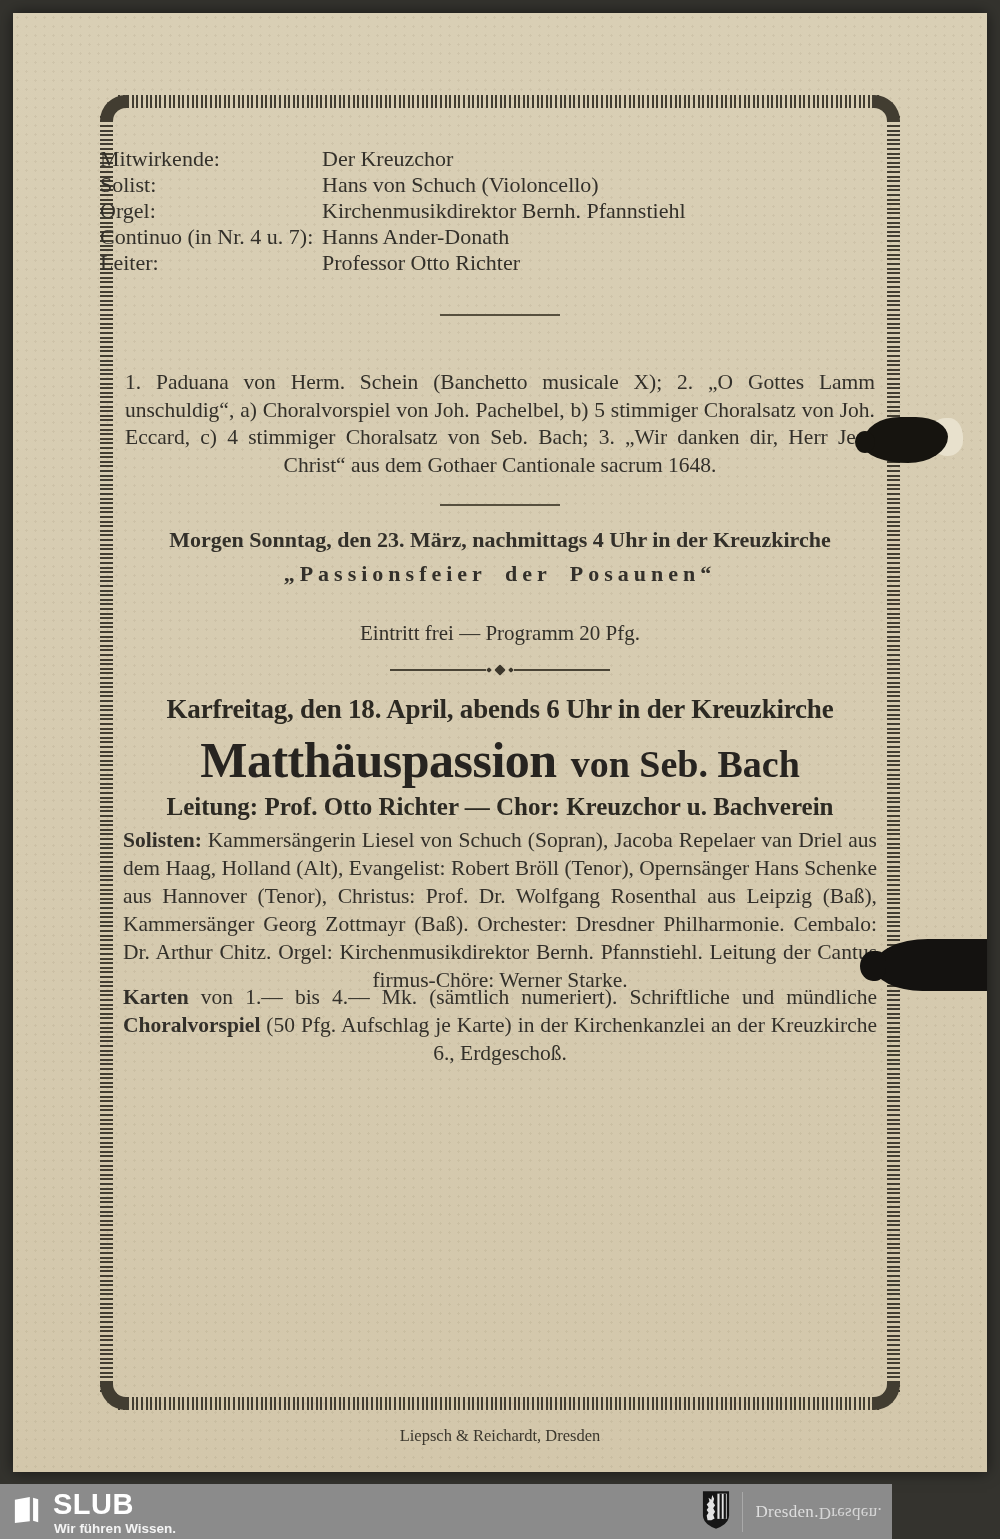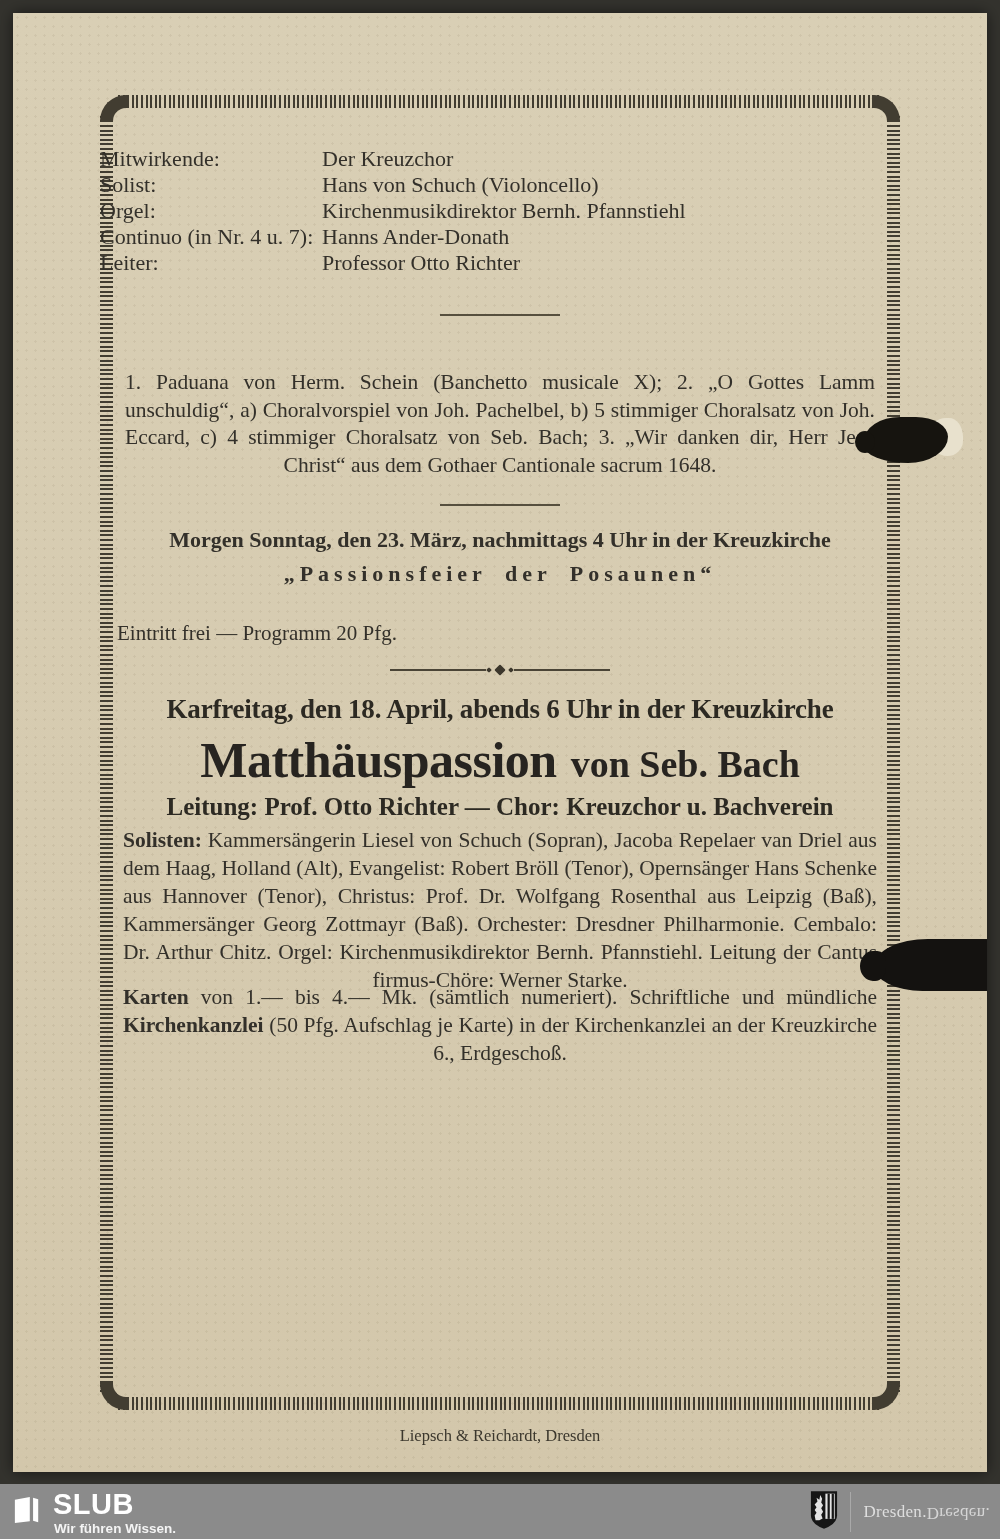--- a/index.html
+++ b/index.html
@@ -54,21 +54,21 @@
 
   .vesper-heading{top:324px;left:87px;width:800px;text-align:center;font-size:21.5px;}
   .vesper-heading .sperr{letter-spacing:3.5px;}
   .vesper-body{top:356px;left:112px;width:750px;font-size:21.5px;line-height:27.5px;
                text-align:justify;text-align-last:center;}
 
   .sun1{top:514px;left:87px;width:800px;text-align:center;font-size:22px;font-weight:bold;}
   .sun2{top:548px;left:87px;width:800px;text-align:center;font-size:22px;font-weight:bold;
         letter-spacing:5px;word-spacing:8px;}
   .sun3{top:581px;left:87px;width:800px;text-align:center;font-size:21px;font-weight:bold;}
-  .sun4{top:608px;left:104px;width:800px;font-size:21px;}
+  .sun4{top:608px;left:87px;width:800px;text-align:center;font-size:21px;}
 
   .ornament{top:653px;left:377px;width:220px;display:flex;align-items:center;}
   .ornament::before,.ornament::after{content:"";flex:1;height:1.5px;background:#4a4436;}
   .ornament .gem{width:8px;height:8px;background:#3c372c;transform:rotate(45deg);
                  margin:0 4px;border-radius:1px;}
   .ornament .gem.small{width:4px;height:4px;margin:0 1px;}
 
   .kar-date{top:681px;left:87px;width:800px;text-align:center;font-size:27px;
             font-weight:bold;letter-spacing:-.2px;white-space:nowrap;color:#2c2922;}
   .main-title{top:718px;left:87px;width:800px;text-align:center;white-space:nowrap;color:#272420;}
@@ -90,21 +90,21 @@
   .blob-top{top:404px;left:851px;width:84px;height:46px;background:#16140f;
         border-radius:45% 40% 50% 55%/55% 45% 60% 40%;}
   .blob-top::after{content:"";position:absolute;left:-9px;top:14px;width:20px;height:22px;
         background:#16140f;border-radius:50%;}
   .blob-bottom{top:926px;left:861px;width:113px;height:52px;background:#141210;
         border-radius:50% 0 0 45%/55% 0 0 50%;}
   .blob-bottom::after{content:"";position:absolute;left:-14px;top:12px;width:26px;height:30px;
         background:#141210;border-radius:60% 40% 50% 60%;}
 
   
-  .footer{position:absolute;left:0;top:1484px;width:1000px;height:55px;background:#8b8b8b;
+  .footer{position:absolute;left:0;top:1484px;width:892px;height:55px;background:#8b8b8b;
           font-family:"Liberation Sans","DejaVu Sans",sans-serif;}
   .slub-logo{position:absolute;left:13px;top:8px;width:300px;height:46px;}
   .slub-book{position:absolute;left:0;top:3px;}
   .slub-name{position:absolute;left:40px;top:-4px;font-size:29px;font-weight:bold;
              color:#ffffff;letter-spacing:.5px;}
   .slub-tagline{position:absolute;left:41px;top:29px;font-size:13.5px;font-weight:bold;color:#f4f4f4;}
   .dresden-logo{position:absolute;right:10px;top:4px;height:48px;display:flex;align-items:center;}
   .dresden-arms{margin-right:12px;}
   .dresden-sep{width:1px;height:40px;background:#a9a9a9;margin-right:12px;}
   .dresden-words{display:flex;flex-direction:row;line-height:14px;}
@@ -154,21 +154,21 @@
   <div class="abs ornament">
     <span class="gem small"></span>
     <span class="gem"></span>
     <span class="gem small"></span>
   </div>
 
   <div class="abs kar-date">Karfreitag, den 18. April, abends 6 Uhr in der Kreuzkirche</div>
   <div class="abs leitung">Leitung: Prof. Otto Richter  —  Chor: Kreuzchor u. Bachverein</div>
   <div class="abs main-title"><span class="big">Matthäuspassion</span><span class="suffix">von Seb. Bach</span></div>
   <div class="abs soloists"><span class="bold">Solisten:</span><span> Kammersängerin Liesel von Schuch (Sopran), Jacoba Repelaer van Driel aus dem Haag, Holland (Alt), Evangelist: Robert Bröll (Tenor), Opernsänger Hans Schenke aus Hannover (Tenor), Christus: Prof. Dr. Wolfgang Rosenthal aus Leipzig (Baß), Kammersänger Georg Zottmayr (Baß). Orchester: Dresdner Philharmonie. Cembalo: Dr. Arthur Chitz. Orgel: Kirchenmusikdirektor Bernh. Pfannstiehl. Leitung der Cantus firmus-Chöre: Werner Starke.</span></div>
-  <div class="abs tickets"><span class="bold">Karten</span><span> von 1.— bis 4.— Mk. (sämtlich numeriert). Schriftliche und mündliche </span><span class="bold">Kirchenkanzlei</span><span> (50 Pfg. Aufschlag je Karte) in der Kirchenkanzlei an der Kreuzkirche 6., Erdgeschoß.</span></div>
+  <div class="abs tickets"><span class="bold">Karten</span><span> von 1.— bis 4.— Mk. (sämtlich numeriert). Schriftliche und mündliche </span><span class="bold">Choralvorspiel</span><span> (50 Pfg. Aufschlag je Karte) in der Kirchenkanzlei an der Kreuzkirche 6., Erdgeschoß.</span></div>
 
   <div class="abs printer">Liepsch &amp; Reichardt, Dresden</div>
 
   <div class="abs tear"></div>
   <div class="abs blob-top"></div>
   <div class="abs blob-bottom"></div>
 </div>
 
 <div class="footer">
   <div class="slub-logo">

